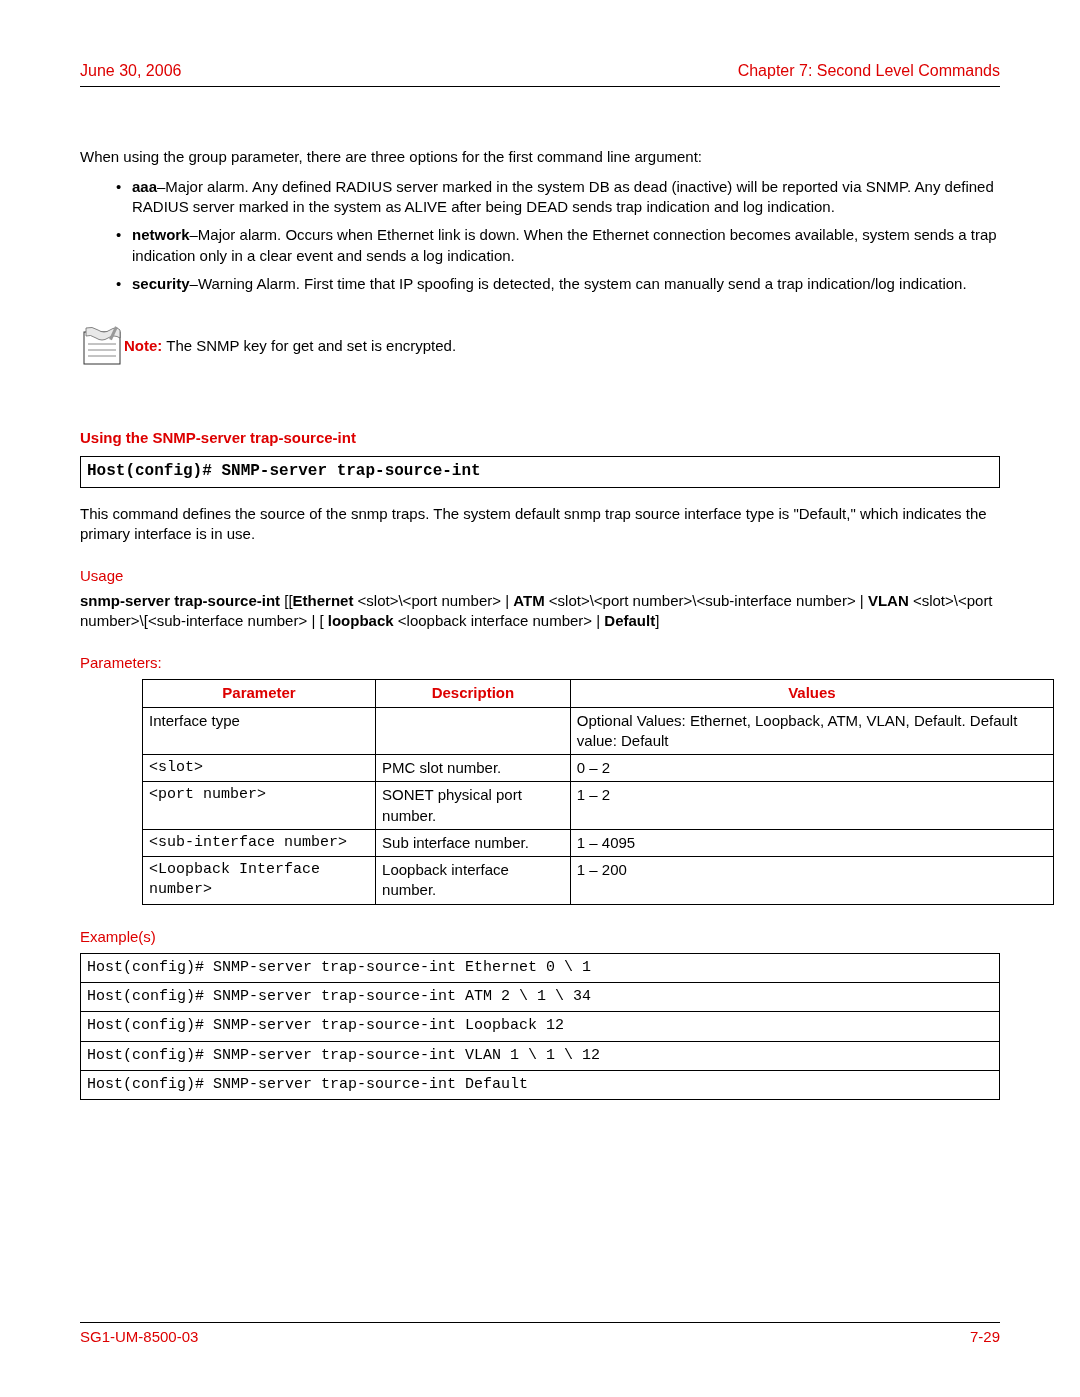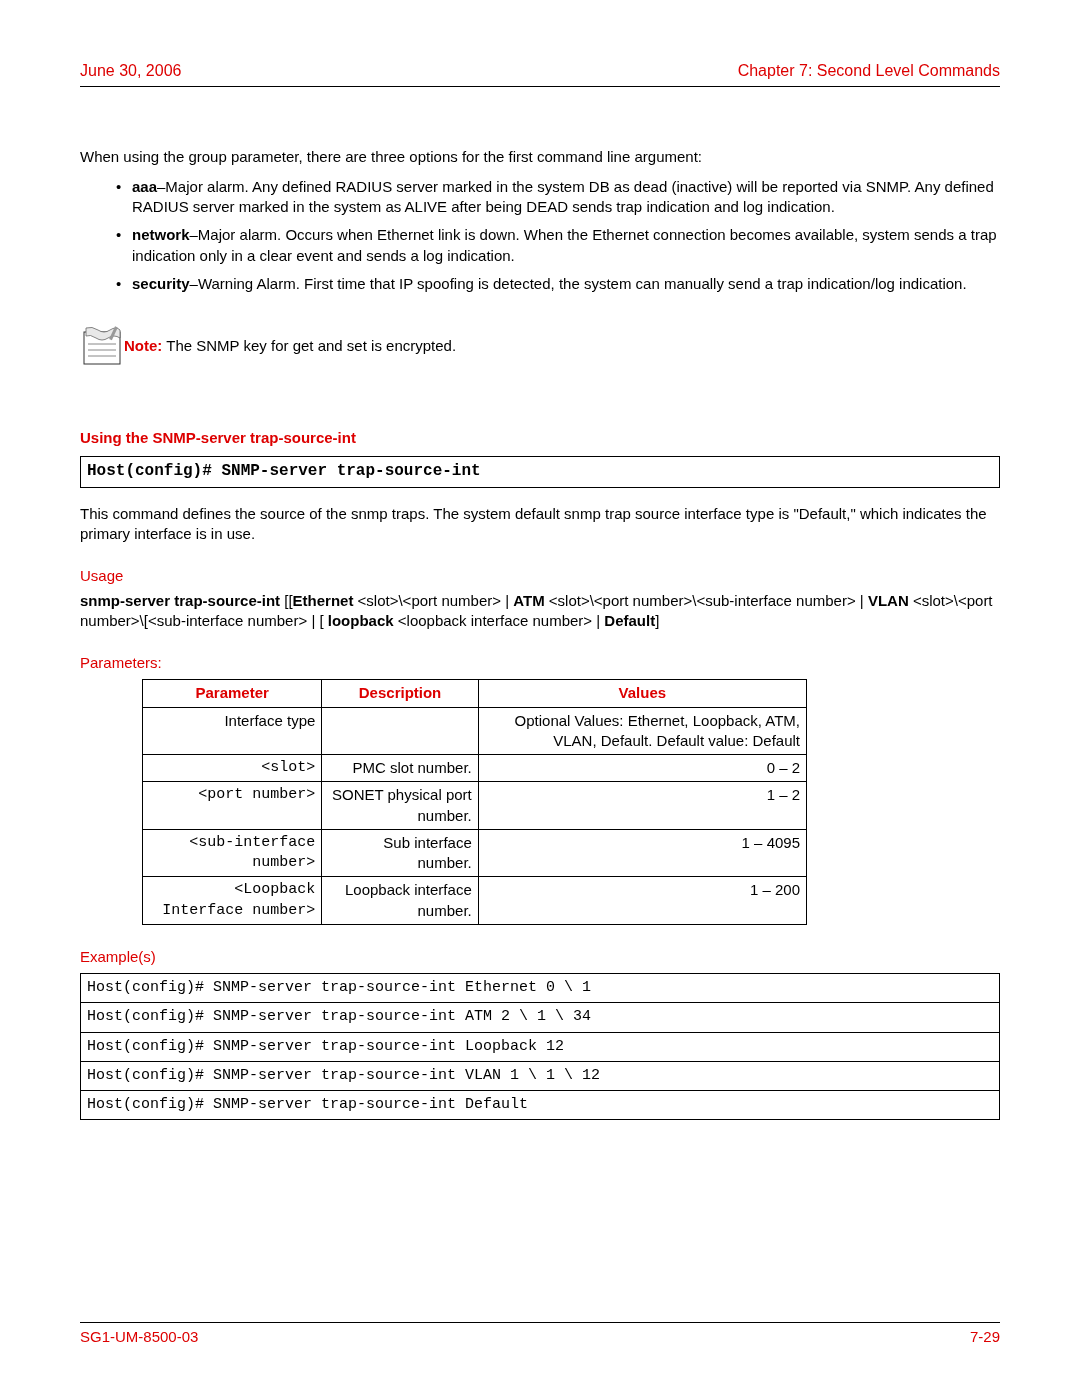--- a/index.html
+++ b/index.html
@@ -68,26 +68,26 @@
   .sub-label {
     color: #d00;
     font-size: 15px;
     margin: 22px 0 4px 0;
   }
   .usage-text { margin-bottom: 0; }
   .mono { font-family: "Courier New", monospace; }
   table {
     border-collapse: collapse;
     margin: 6px 0 0 62px;
-    width: 665px;
+    width: 912px;
   }
   table th, table td {
     border: 1px solid #000;
     padding: 3px 6px;
-    text-align: right;
+    text-align: left;
     vertical-align: top;
     font-size: 15px;
   }
   table th {
     color: #d00;
     font-weight: bold;
     text-align: center;
   }
   .example-box {
     border: 1px solid #000;

